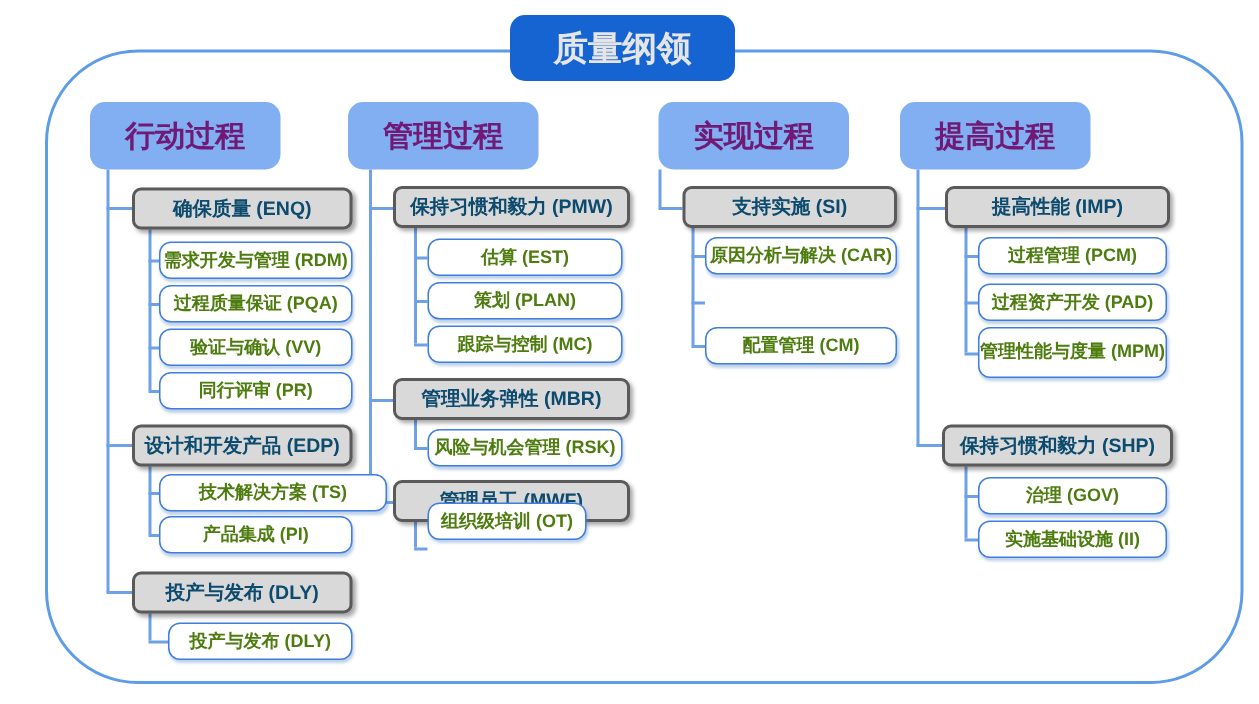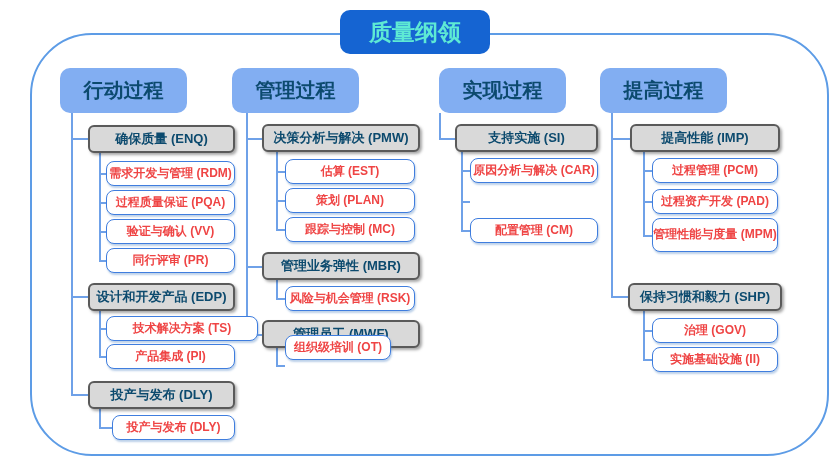--- a/index.html
+++ b/index.html
@@ -8,41 +8,41 @@
     font-family:"Liberation Sans","DejaVu Sans",sans-serif;
   }
   .outer-frame{
     position:absolute;left:30px;top:33px;width:795px;height:419px;
     border:2px solid var(--outline,#5D9CE6);border-radius:62px;background:transparent;
   }
   .title-box{
     position:absolute;left:340px;top:10px;width:150px;height:44px;
     background:var(--title-bg,#1564D2);border-radius:10px;
     display:flex;align-items:center;justify-content:center;
-    color:#5eead4;font-weight:bold;font-size:23px;z-index:3;
+    color:#e5e5e5;font-weight:bold;font-size:23px;z-index:3;
   }
   .col-header{
     position:absolute;width:127px;height:45px;
     background:var(--header-bg,#82AEF2);border-radius:10px;
     display:flex;align-items:center;justify-content:center;
-    color:#0c4a6e;font-weight:bold;font-size:20px;z-index:2;
+    color:#701a75;font-weight:bold;font-size:20px;z-index:2;
   }
   .group-box{
     position:absolute;height:28px;
     background:var(--group-bg,#D9D9D9);border:2px solid var(--group-border,#5A5A5A);
     border-radius:6px;box-sizing:border-box;box-shadow:2px 2px 3px rgba(0,0,0,.35);
     display:flex;align-items:center;justify-content:center;
     color:#0c4a6e;font-weight:bold;font-size:13px;white-space:nowrap;z-index:2;
   }
   .leaf-box{
     position:absolute;height:25px;
     background:#fff;border:1.5px solid var(--leaf-border,#3F7DDE);
     border-radius:8px;box-sizing:border-box;box-shadow:1px 2px 2px rgba(91,139,199,.4);
     display:flex;align-items:center;justify-content:center;text-align:center;
-    color:#ef4444;font-weight:bold;font-size:12px;white-space:nowrap;z-index:2;
+    color:#4d7c0f;font-weight:bold;font-size:12px;white-space:nowrap;z-index:2;
     line-height:1.15;
   }
   .leaf-box.wrap{white-space:normal;}
   .lv{position:absolute;width:2px;background:var(--connector,#6FA1E8);z-index:1;}
   .lh{position:absolute;height:2px;background:var(--connector,#6FA1E8);z-index:1;}
 </style>
 </head>
 <body>
 
 <div class="canvas">
@@ -60,21 +60,21 @@
   <div class="leaf-box" style="left:106px;top:161px;width:129px">需求开发与管理 (RDM)</div>
   <div class="leaf-box" style="left:106px;top:190px;width:129px">过程质量保证 (PQA)</div>
   <div class="leaf-box" style="left:106px;top:219px;width:129px">验证与确认 (VV)</div>
   <div class="leaf-box" style="left:106px;top:248px;width:129px">同行评审 (PR)</div>
   <div class="group-box" style="left:88px;top:283px;width:147px">设计和开发产品 (EDP)</div>
   <div class="leaf-box" style="left:106px;top:316px;width:152px">技术解决方案 (TS)</div>
   <div class="leaf-box" style="left:106px;top:344px;width:129px">产品集成 (PI)</div>
   <div class="group-box" style="left:88px;top:381px;width:147px">投产与发布 (DLY)</div>
   <div class="leaf-box" style="left:112px;top:415px;width:123px">投产与发布 (DLY)</div>
 
-  <div class="group-box" style="left:262px;top:124px;width:158px">决策分析与解决 (PMW)</div>
+  <div class="group-box" style="left:262px;top:124px;width:158px">保持习惯和毅力 (PMW)</div>
   <div class="leaf-box" style="left:285px;top:159px;width:130px">估算 (EST)</div>
   <div class="leaf-box" style="left:285px;top:188px;width:130px">策划 (PLAN)</div>
   <div class="leaf-box" style="left:285px;top:217px;width:130px">跟踪与控制 (MC)</div>
   <div class="group-box" style="left:262px;top:252px;width:158px">管理业务弹性 (MBR)</div>
   <div class="leaf-box" style="left:285px;top:286px;width:130px">风险与机会管理 (RSK)</div>
   <div class="group-box" style="left:262px;top:320px;width:158px">管理员工 (MWF)</div>
   <div class="leaf-box" style="left:285px;top:335px;width:106px">组织级培训 (OT)</div>
 
   <div class="group-box" style="left:455px;top:124px;width:143px">支持实施 (SI)</div>
   <div class="leaf-box" style="left:470px;top:158px;width:128px">原因分析与解决 (CAR)</div>

